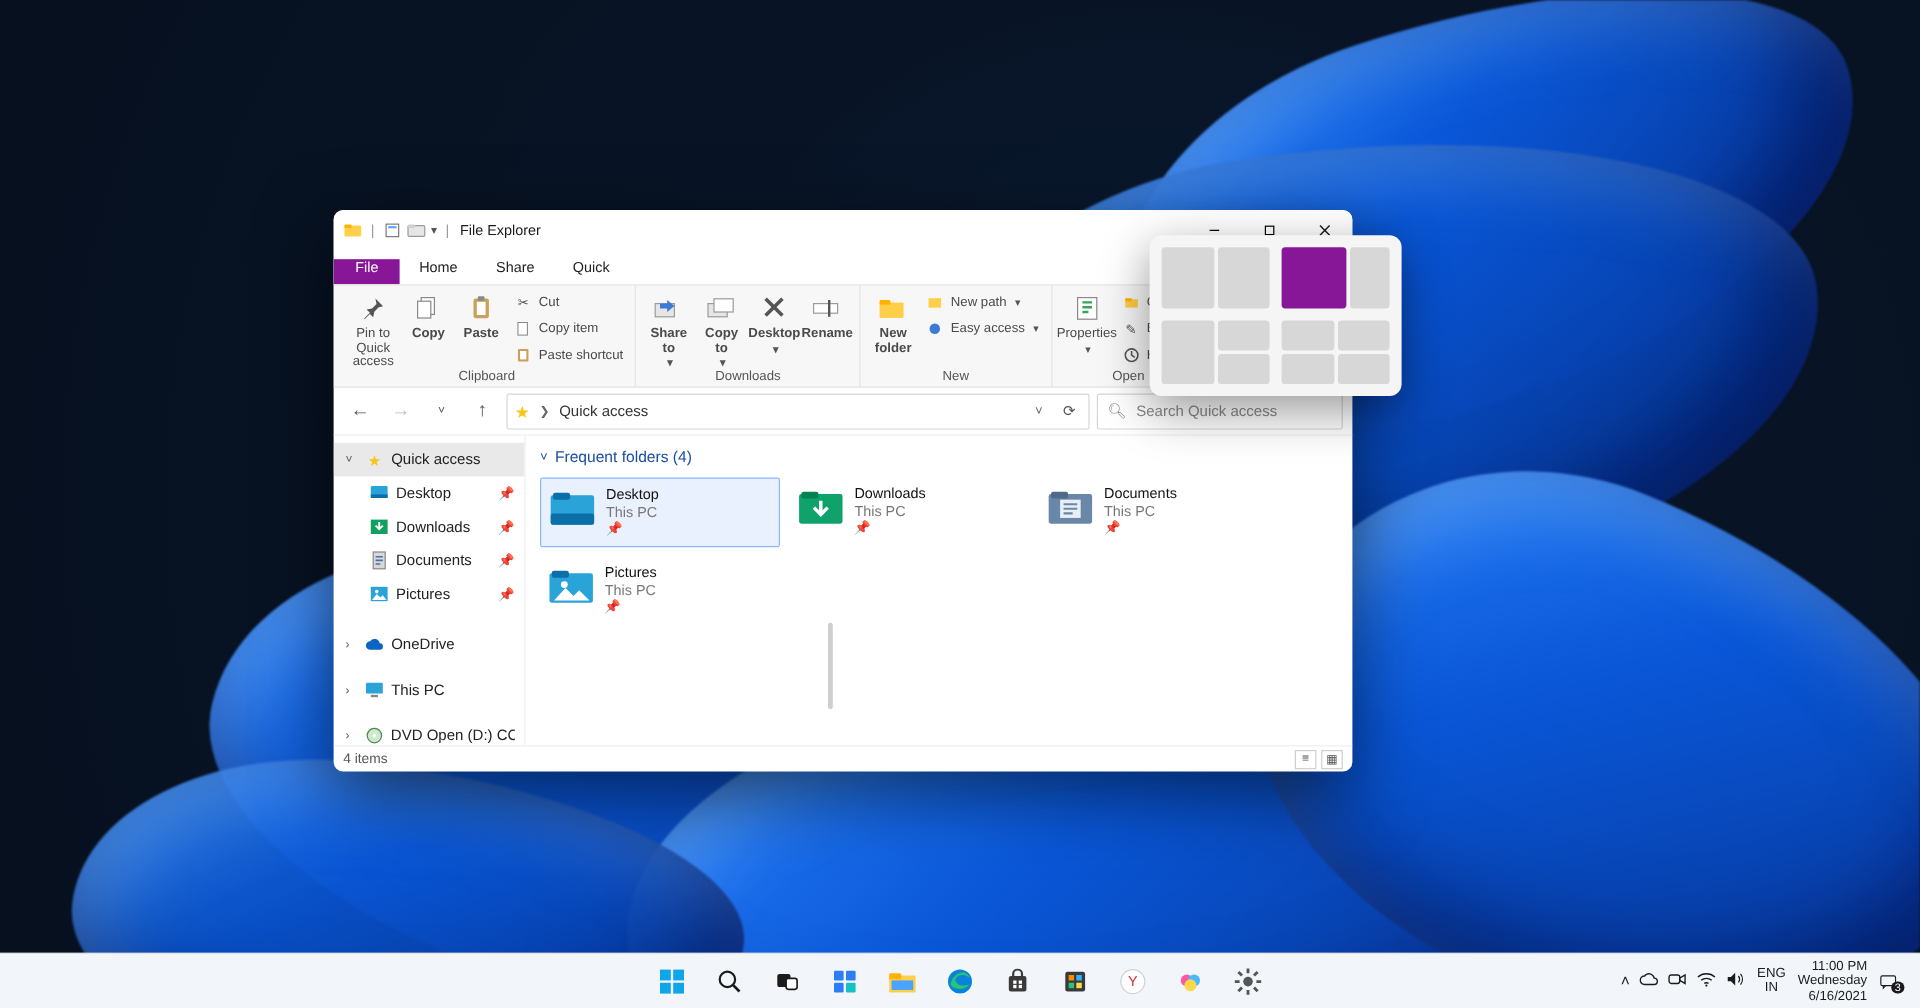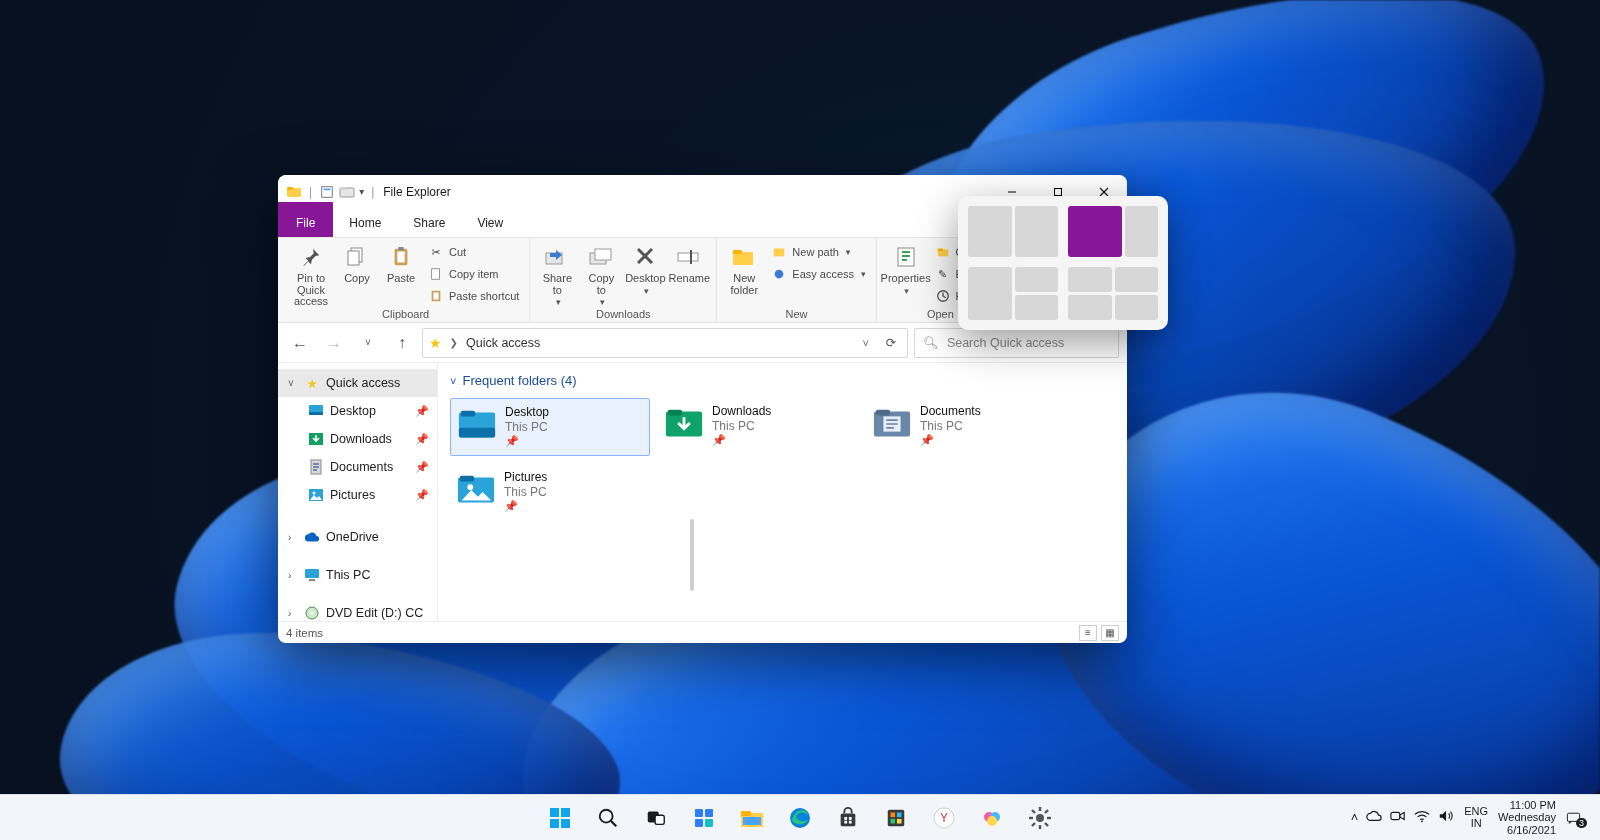--- a/index.html
+++ b/index.html
@@ -35,34 +35,34 @@
   .qat-ico { width:16px; height:16px; display:flex; align-items:center; justify-content:center; }
   .titlebar .divider { color:#999; margin:0 3px; }
   .titlebar .title { margin-left:6px; }
   .winctrl { margin-left:auto; display:flex; height:100%; }
   .winbtn { width:46px; display:flex; align-items:center; justify-content:center; color:#1a1a1a; }
   .tabs {
     height:29px; display:flex; align-items:flex-end; background:#fff;
     font-size:12px;
   }
   .tab { padding:6px 16px 7px; color:#222; cursor:default;}
-  .tab.file { background:#881798; color:#fff; padding:14px 18px 7px; }
+  .tab.file { background:#881798; color:#fff; padding:0 18px 7px; }
   .ribbon {
     background:#f7f7f7; border-top:1px solid #e6e6e6; border-bottom:1px solid #e2e2e2;
     height:86px; display:flex; align-items:stretch; font-size:11px; color:#4a4a4a;
     padding:0 4px;
   }
   .rgroup { display:flex; flex-direction:column; align-items:center; padding:2px 6px 0; border-right:1px solid #e4e4e4;}
   .rgroup:last-child{ border-right:none;}
   .rgroup .top { display:flex; align-items:flex-start; gap:2px; flex:1; }
   .rgroup .label { font-size:11px; color:#555; margin-top:auto; padding-bottom:2px;}
   .bigbtn { display:flex; flex-direction:column; align-items:center; justify-content:flex-start;
     width:46px; padding-top:3px; gap:2px; text-align:center; line-height:1.05; }
   .bigbtn .ic { width:28px; height:28px; display:flex; align-items:center; justify-content:center; }
-  .bigbtn.narrow{ width:42px;}
+  .bigbtn.narrow{ width:42px;font-weight:bold;}
   .smallcol { display:flex; flex-direction:column; gap:2px; padding-top:2px; }
   .smallbtn { display:flex; align-items:center; gap:5px; height:20px; padding:0 4px; white-space:nowrap;}
   .smallbtn .ic { width:16px; height:16px; display:flex; align-items:center; justify-content:center;}
   .tri { font-size:9px; color:#555; margin-left:2px;}
   .navbar {
     height:40px; display:flex; align-items:center; gap:6px; padding:0 8px;
     border-bottom:1px solid #eee;
   }
   .navbtn { width:28px; height:28px; display:flex; align-items:center; justify-content:center; color:#555; }
   .addrbox {
@@ -203,21 +203,21 @@
             <line x1="9" y1="1" x2="1" y2="9" stroke="currentColor" stroke-width="1.2"></line>
           </svg>
       </div>
     </div>
   </div>
 
   <div class="tabs">
     <div class="tab file">File</div>
     <div class="tab">Home</div>
     <div class="tab">Share</div>
-    <div class="tab">View</div>
+    <div class="tab">Quick</div>
   </div>
 
   <div class="ribbon">
 
     <div class="rgroup">
       <div class="top">
         <div class="bigbtn">
           <span class="ic">
             <svg width="22" height="22" viewBox="0 0 24 24">
                 <path d="M14 3l7 7-4 1-4 4-1 5-3-3-5 5 0-1 5-5-3-3 5-1 4-4z" fill="#555"></path>
@@ -500,21 +500,21 @@
         <span>This PC</span>
       </div>
       <div class="side-item" style="margin-top:10px;">
         <span class="exp">›</span>
         <span class="ic">
             <svg width="16" height="16" viewBox="0 0 16 16">
               <circle cx="8" cy="8" r="6" fill="#cfe8cf" stroke="#4a8a4a"></circle>
               <circle cx="8" cy="8" r="1.5" fill="#fff"></circle>
             </svg>
           </span>
-        <span style="white-space:nowrap; overflow:hidden;">DVD Edit (D:) CC</span>
+        <span style="white-space:nowrap; overflow:hidden;">DVD Open (D:) CC</span>
       </div>
     </div>
 
     <div class="content">
       <div class="group-header">
         <span class="chev">˅</span>
         <span>Frequent folders (4)</span>
       </div>
       <div class="folders">
         <div class="folder-tile selected">

